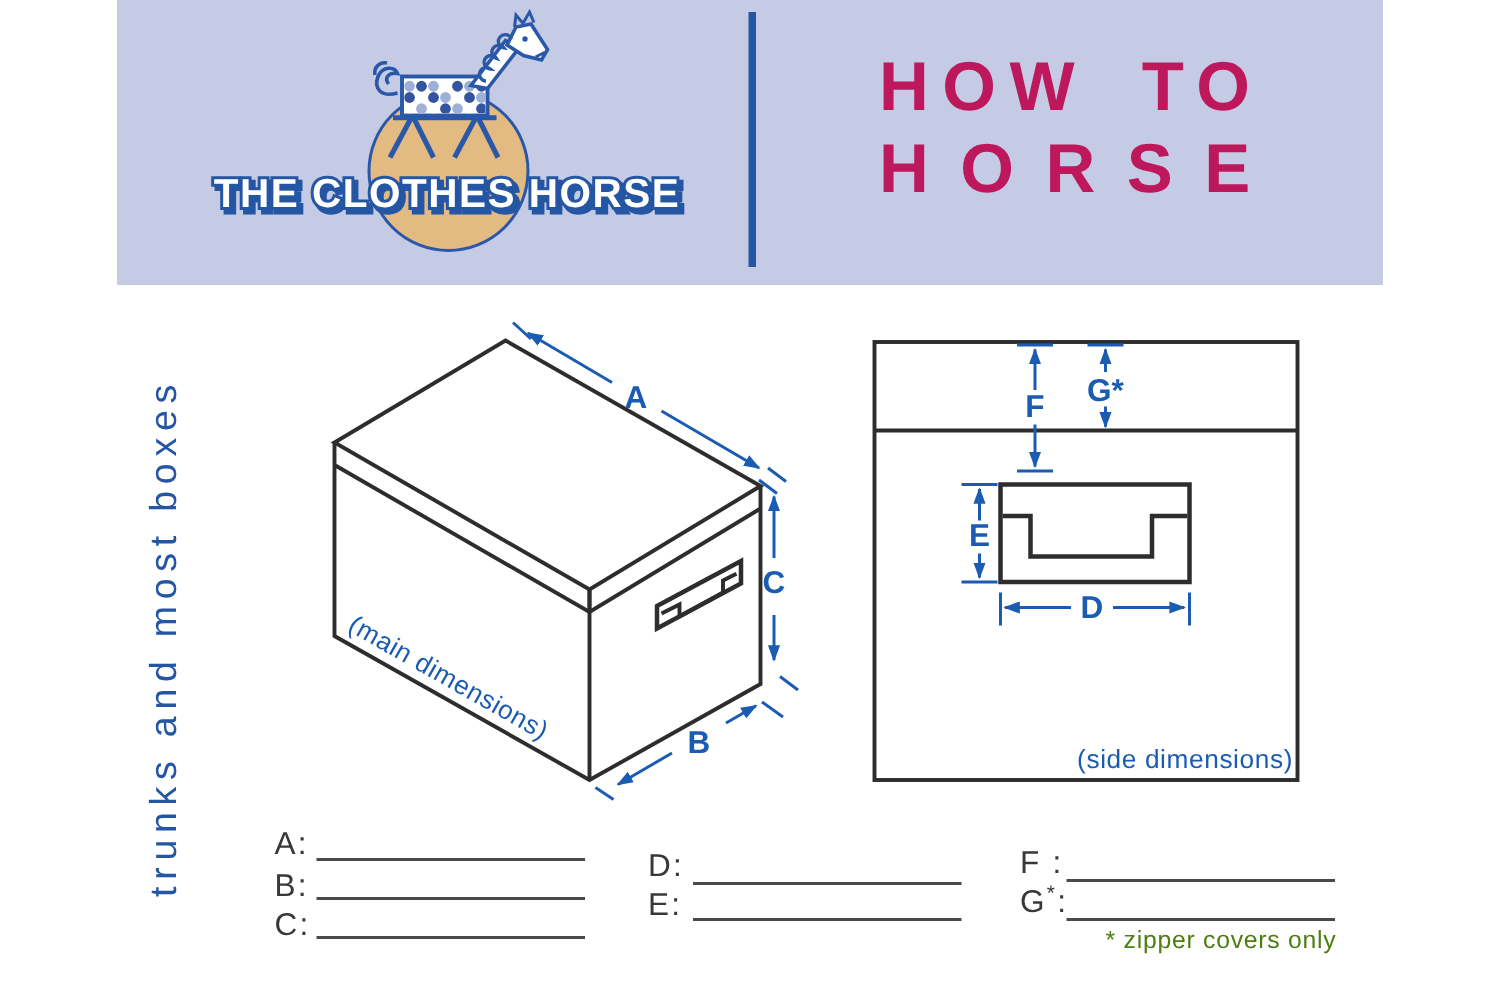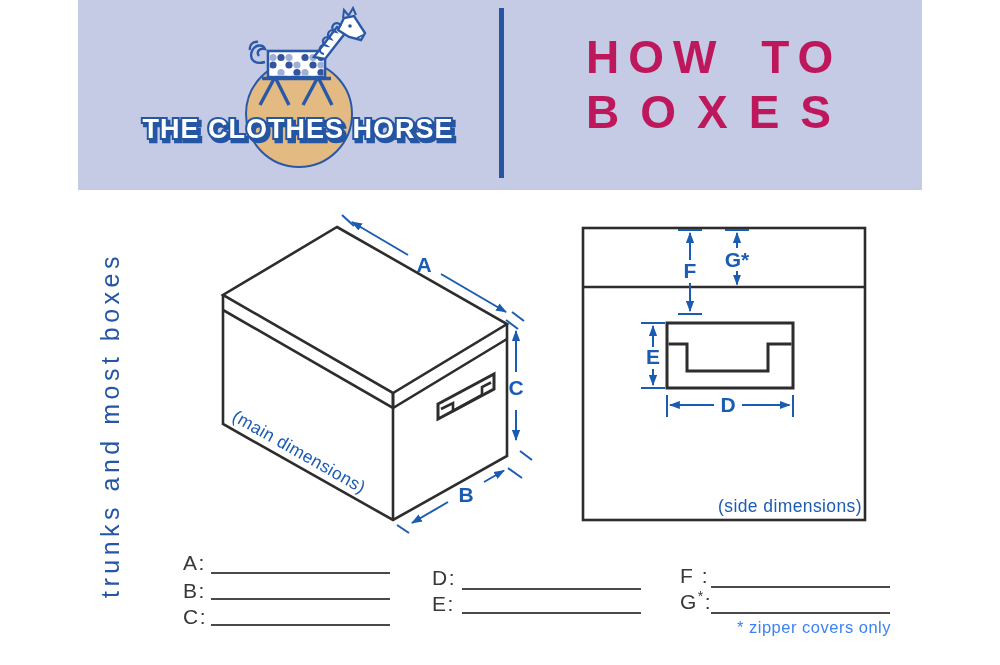--- a/index.html
+++ b/index.html
@@ -17,21 +17,21 @@
   .side-label{position:absolute;left:110px;top:425px;transform:translate(-50%,-50%) rotate(-90deg);
       white-space:nowrap;color:#2456a4;font-size:25px;letter-spacing:4.5px;font-weight:500;}
   
   .iso-svg{position:absolute;left:185px;top:205px;}
   .sideview-svg{position:absolute;left:575px;top:220px;}
   
   .flabel{position:absolute;font-size:21px;color:#383838;letter-spacing:1.5px;white-space:nowrap;}
   .fline{position:absolute;width:179px;height:2px;background:#4a4a4a;}
   .gstar{font-size:14px;position:relative;top:-8px;}
   .footnote{position:absolute;left:700px;top:618px;width:191px;text-align:right;
-      font-size:16.5px;color:#3b82f6;letter-spacing:0.5px;}
+      font-size:16.5px;color:#4d7c0f;letter-spacing:0.5px;}
   
   text{font-family:"Liberation Sans",sans-serif;}
   .dimline{stroke:#1b5cb3;stroke-width:2;fill:none;}
   .tick{stroke:#1b5cb3;stroke-width:2;}
   .dimtext{fill:#1b5cb3;font-size:21px;font-weight:600;}
   .captext{fill:#1b5cb3;font-size:17.5px;letter-spacing:0.4px;}
   .boxline{stroke:#2d2d2d;stroke-width:2.6;fill:none;stroke-linejoin:miter;}
 </style>
 </head>
 <body>
@@ -89,21 +89,21 @@
       <g font-family="DejaVu Serif, serif" font-weight="bold" font-size="27" letter-spacing="1" text-anchor="middle">
         <text x="222.5" y="140.5" fill="#2456a4" stroke="#2456a4" stroke-width="4.5" style="paint-order:stroke">THE CLOTHES HORSE</text>
         <text x="220" y="138" fill="#ffffff" stroke="#2456a4" stroke-width="4" style="paint-order:stroke">THE CLOTHES HORSE</text>
       </g>
     </svg>
 
     <div class="divider"></div>
 
     <div class="title">
       <div class="t1">HOW TO</div>
-      <div class="t3">BOXES</div>
+      <div class="t3">HORSE</div>
     </div>
   </div>
 
   <div class="side-label">trunks and most boxes</div>
 
   <svg class="iso-svg" width="355" height="345" viewBox="0 0 355 345">
     <defs>
       <marker id="arrB" viewBox="0 0 10 8" refX="9" refY="4" markerWidth="11" markerHeight="8.8" orient="auto-start-reverse" markerUnits="userSpaceOnUse">
         <path d="M10,4 L0,0.3 L0,7.7 Z" fill="#1b5cb3"></path>
       </marker>

